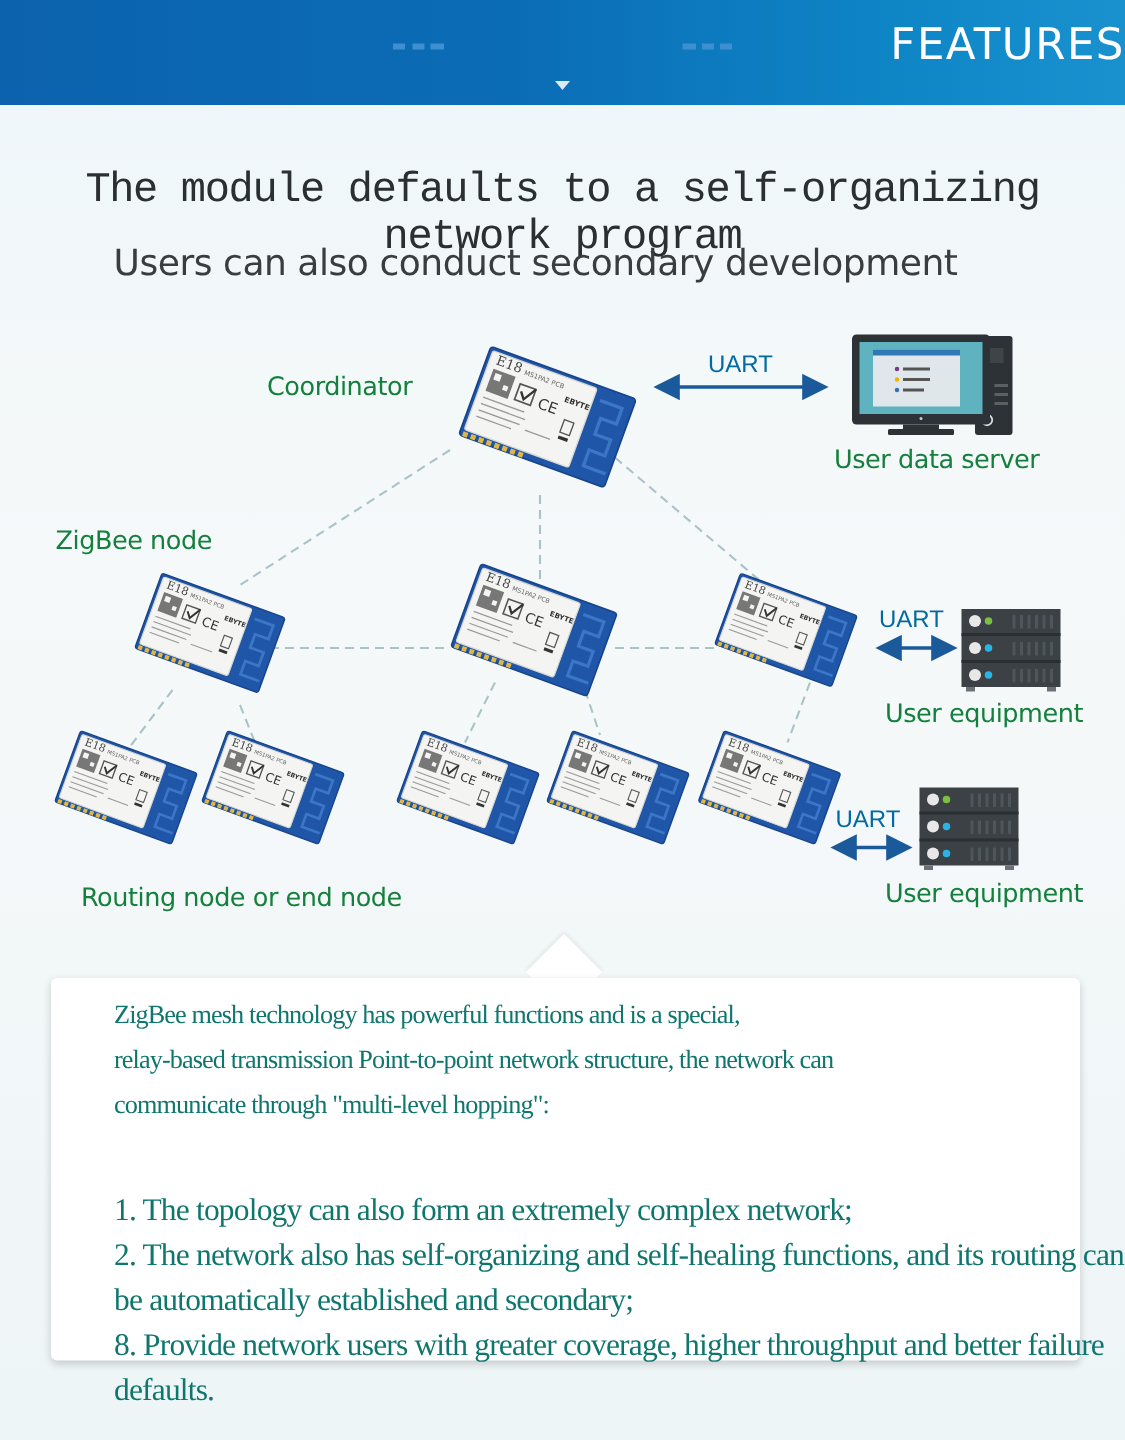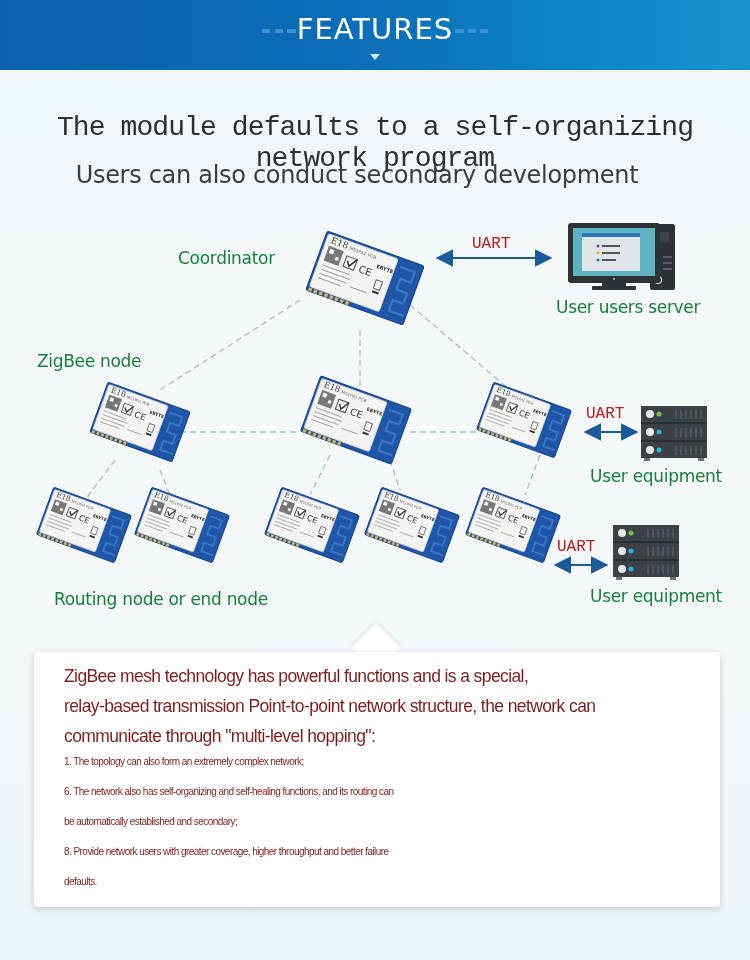--- a/index.html
+++ b/index.html
@@ -8,54 +8,54 @@
     font-family: "Liberation Sans", "DejaVu Sans", sans-serif;
     background: linear-gradient(180deg, #eef6f9 0%, #f6f9fa 40%, #eef5f7 100%);
     position: relative;
     color: #333;
   }
   .banner {
     position:absolute; left:0; top:0; width:750px; height:70px;
     background: linear-gradient(90deg, #0c62ad 0%, #0b6cb6 45%, #0e86c6 80%, #1a91cf 100%);
   }
   .banner-title {
-    position:absolute; left:0; width:750px; top:12px; text-align:center;
+    position:absolute; left:0; width:750px; top:12px; text-align:right;
     color:#fff; font-size:29px; letter-spacing:1px; font-family:"DejaVu Sans", sans-serif;
   }
   .dash { position:absolute; top:29px; height:4px; width:8px; background:#3d8fd0; }
   .banner-arrow {
     position:absolute; left:370px; top:54px; width:0; height:0;
     border-left:5px solid transparent; border-right:5px solid transparent; border-top:6px solid #dceaf6;
   }
   .headline {
     position:absolute; left:0; width:750px; top:112px; text-align:center;
     font-size:28px; color:#2b2f32; letter-spacing:-0.9px; font-weight:normal;
     font-family:Liberation Mono, monospace;
   }
   .subline {
     position:absolute; left:0; width:714px; top:161px; text-align:center;
     font-size:24px; color:#3a3d40; letter-spacing:-0.3px; font-family:"DejaVu Sans", sans-serif;
   }
   .label { position:absolute; font-size:17px; color:#15803d; font-family:"DejaVu Sans", sans-serif; letter-spacing:-0.3px; white-space:nowrap; }
-  .uart { position:absolute; font-size:16px; color:#b91c1c; font-family:Liberation Mono, monospace; }
+  .uart { position:absolute; font-size:16px; color:#0369a1; font-family:Liberation Sans, sans-serif; }
   svg.diagram { position:absolute; left:0; top:200px; width:750px; height:420px; }
   .card {
     position:absolute; left:34px; top:652px; width:686px; height:255px;
     background:#fff; border-radius:4px;
     box-shadow: 0 2px 6px rgba(0,0,0,0.18);
   }
   .card-notch {
     position:absolute; left:358px; top:630px; width:36px; height:36px;
     background:#fff; transform:rotate(45deg);
     box-shadow: -1px -1px 3px rgba(0,0,0,0.08);
   }
   .card-cover { position:absolute; left:340px; top:652px; width:80px; height:20px; background:#fff; }
-  .card-text { position:absolute; left:64px; font-family:Liberation Sans, sans-serif; color:#7f1d1d; white-space:nowrap; letter-spacing:-0.6px; }
+  .card-text { position:absolute; left:76px; font-family:Liberation Serif, serif; color:#0f766e; white-space:nowrap; letter-spacing:-0.6px; }
   .t-lg { font-size:17.5px; }
-  .t-sm { font-size:10px; letter-spacing:-0.55px; }
+  .t-sm { font-size:21px; letter-spacing:-0.55px;margin-top:38px; }
 </style>
 </head>
 <body>
 
 <div class="banner">
   <div class="dash" style="left:262px"></div>
   <div class="dash" style="left:275px"></div>
   <div class="dash" style="left:287px;width:9px"></div>
   <div class="banner-title">FEATURES</div>
   <div class="dash" style="left:455px;width:9px"></div>
@@ -218,32 +218,32 @@
       <use href="#rack"></use>
     </g>
   <g transform="translate(613 525)">
       <use href="#rack"></use>
     </g>
 </svg>
 
 <div class="label" style="left:178px;top:248px">Coordinator</div>
 <div class="label" style="left:37px;top:351px">ZigBee node</div>
 <div class="label" style="left:54px;top:589px">Routing node or end node</div>
-<div class="label" style="left:556px;top:297px">User users server</div>
+<div class="label" style="left:556px;top:297px">User data server</div>
 <div class="label" style="left:590px;top:466px">User equipment</div>
 <div class="label" style="left:590px;top:586px">User equipment</div>
 
 <div class="uart" style="left:472px;top:235px">UART</div>
 <div class="uart" style="left:586px;top:405px">UART</div>
 <div class="uart" style="left:557px;top:538px">UART</div>
 
 <div class="card-notch"></div>
 <div class="card"></div>
 <div class="card-cover"></div>
 
 <div class="card-text t-lg" style="top:666px">ZigBee mesh technology has powerful functions and is a special,</div>
 <div class="card-text t-lg" style="top:696px">relay-based transmission Point-to-point network structure, the network can</div>
 <div class="card-text t-lg" style="top:726px">communicate through "multi-level hopping":</div>
 <div class="card-text t-sm" style="top:756px">1. The topology can also form an extremely complex network;</div>
-<div class="card-text t-sm" style="top:786px">6. The network also has self-organizing and self-healing functions, and its routing can</div>
+<div class="card-text t-sm" style="top:786px">2. The network also has self-organizing and self-healing functions, and its routing can</div>
 <div class="card-text t-sm" style="top:816px">be automatically established and secondary;</div>
 <div class="card-text t-sm" style="top:846px">8. Provide network users with greater coverage, higher throughput and better failure</div>
 <div class="card-text t-sm" style="top:876px">defaults.</div>
 
 </body></html>

